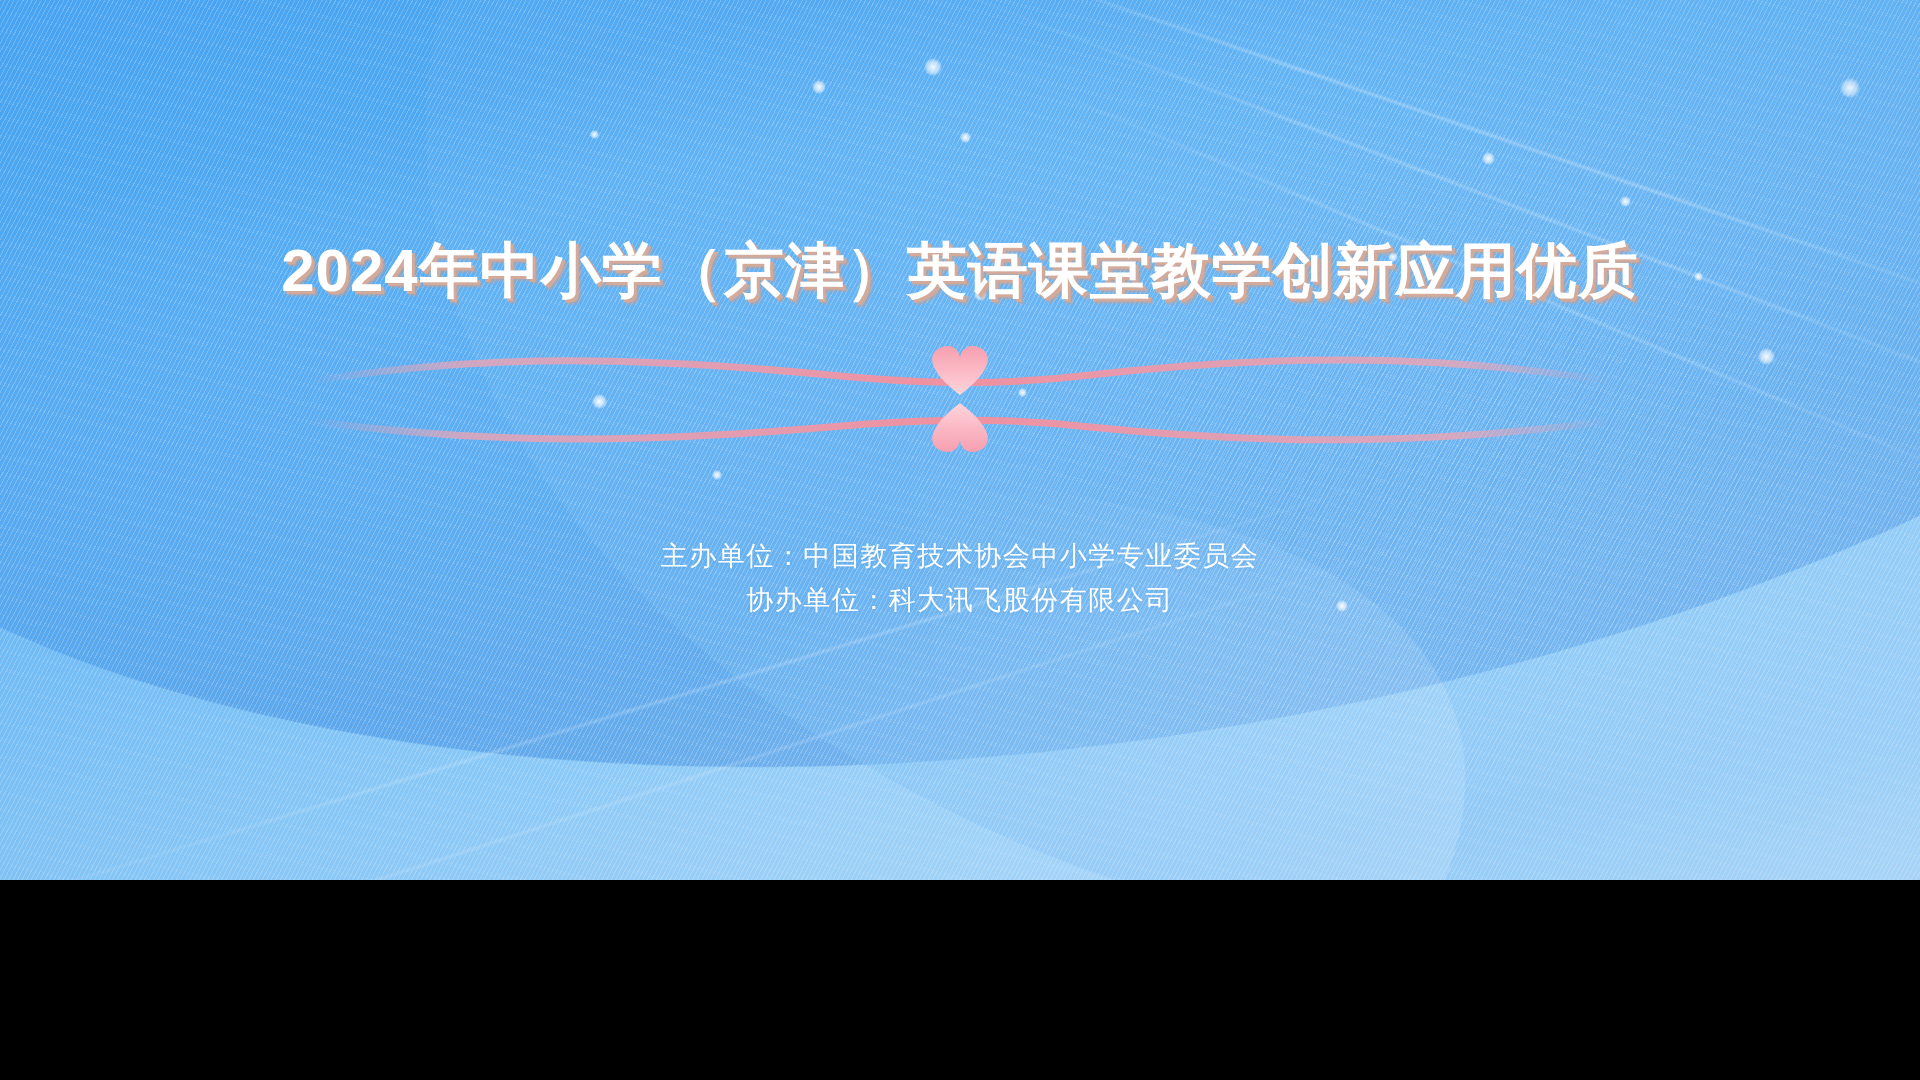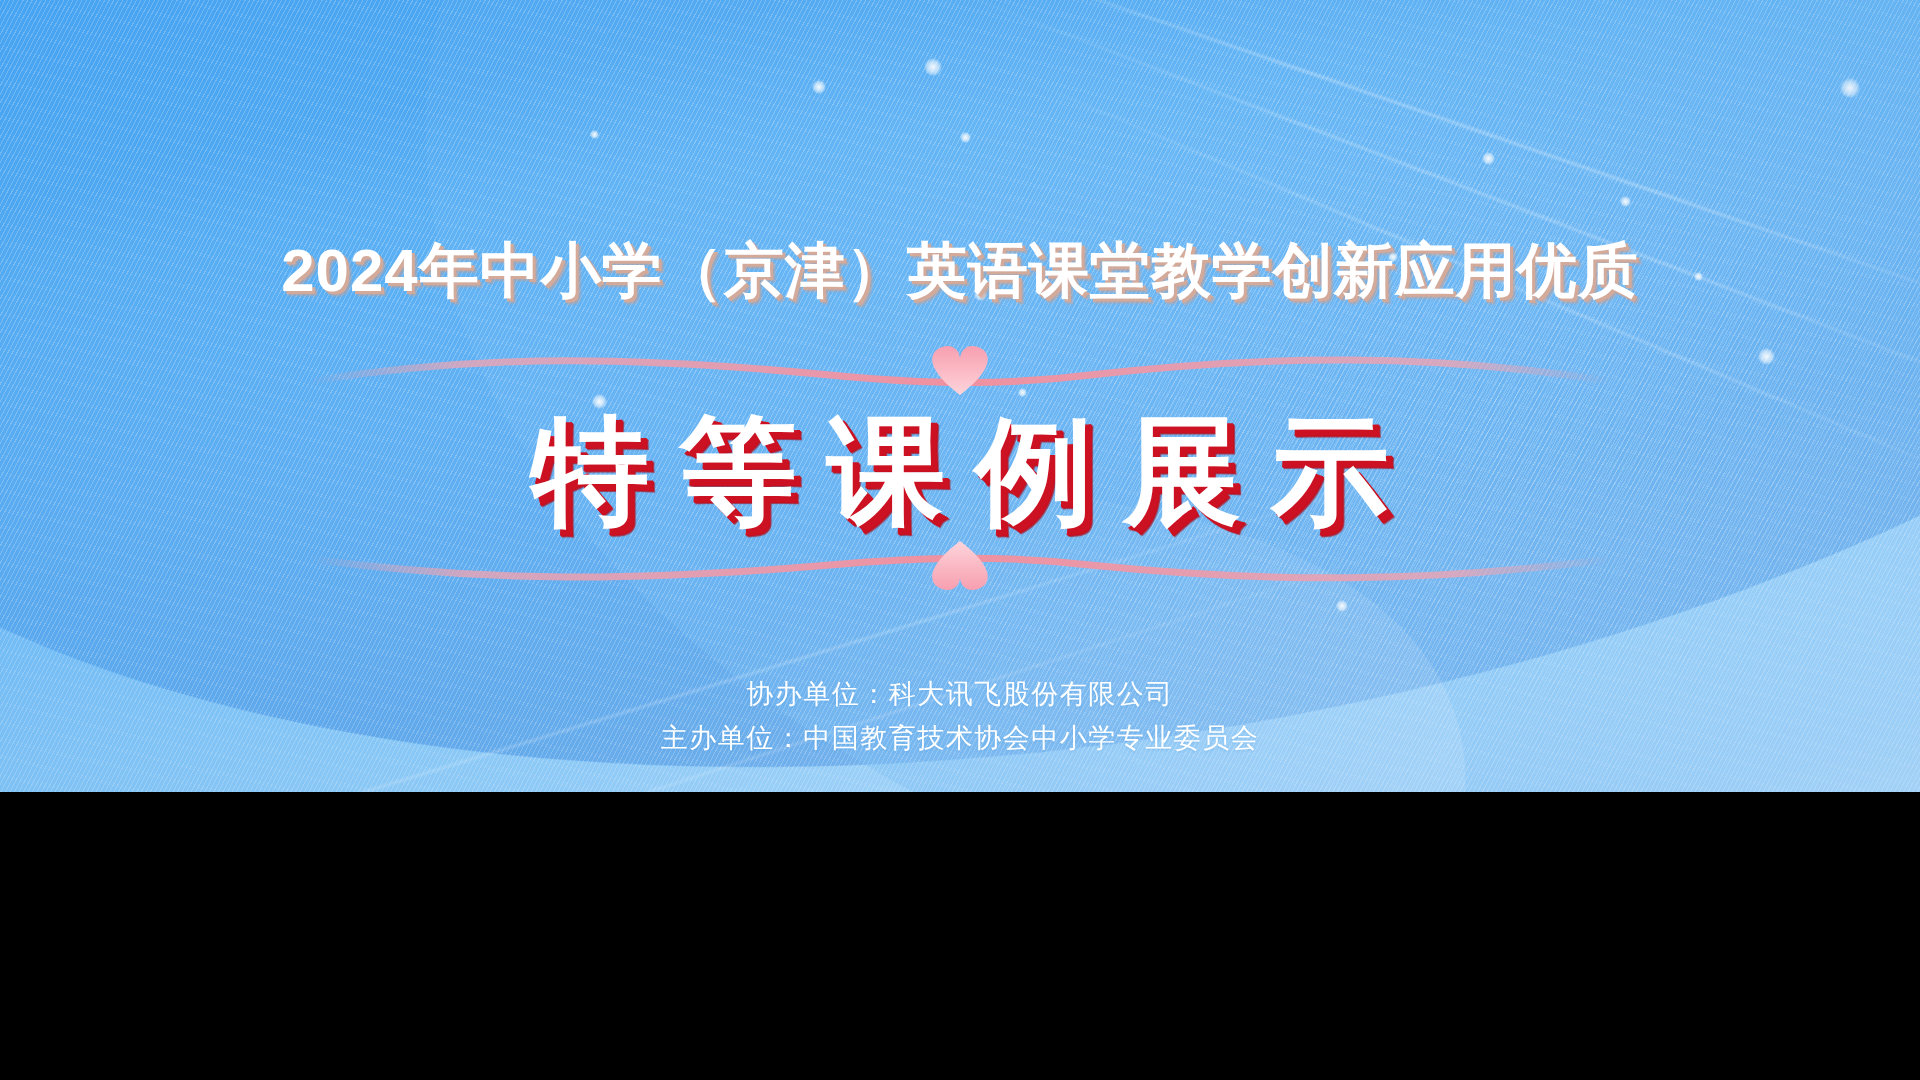--- a/index.html
+++ b/index.html
@@ -5,21 +5,21 @@
   html, body {
     margin: 0;
     padding: 0;
     background: #000;
   }
   * { box-sizing: border-box; }
 
   .stage {
     position: relative;
     width: 1920px;
-    height: 792px;
+    height: 880px;
     overflow: hidden;
     font-family: "Liberation Sans", "DejaVu Sans", sans-serif;
     background: linear-gradient(165deg,
         #4aa8f5 0%,
         #4fa9f2 16%,
         #64b6f6 34%,
         #7cc3f8 52%,
         #8fcdf9 66%,
         #a2d6fa 80%,
         #b3defb 92%,
@@ -260,21 +260,20 @@
             <stop offset="0%" stop-color="#f79fb0"></stop>
             <stop offset="55%" stop-color="#fbbcc7"></stop>
             <stop offset="100%" stop-color="#fdd4db"></stop>
           </linearGradient>
         </defs>
         <path d="M0,40 C 180,12 330,16 520,34 C 620,44 700,44 780,34 C 960,14 1120,12 1300,40" fill="none" stroke="url(#waveGradT)" stroke-width="7" stroke-linecap="round"></path>
         <path d="M650,54 C 618,30 616,12 632,6 C 643,2 650,10 650,18 C 650,10 657,2 668,6 C 684,12 682,30 650,54 Z" fill="url(#heartGradT)"></path>
       </svg>
     </div>
 
-    <div class="headline">特等课例展示</div>
 
     <div class="divider lower">
       <svg viewBox="0 0 1300 58" preserveAspectRatio="none">
         <defs>
           <linearGradient id="waveGradB" x1="0" y1="0" x2="1" y2="0">
             <stop offset="0%" stop-color="#f4a3b0" stop-opacity="0"></stop>
             <stop offset="12%" stop-color="#f4a3b0" stop-opacity=".75"></stop>
             <stop offset="50%" stop-color="#f0909f" stop-opacity="1"></stop>
             <stop offset="88%" stop-color="#f4a3b0" stop-opacity=".75"></stop>
             <stop offset="100%" stop-color="#f4a3b0" stop-opacity="0"></stop>
@@ -284,18 +283,18 @@
             <stop offset="45%" stop-color="#fbbcc7"></stop>
             <stop offset="100%" stop-color="#f79fb0"></stop>
           </linearGradient>
         </defs>
         <path d="M0,22 C 180,46 330,44 520,28 C 620,19 700,19 780,28 C 960,46 1120,46 1300,22" fill="none" stroke="url(#waveGradB)" stroke-width="7" stroke-linecap="round"></path>
         <path d="M650,4 C 682,28 684,46 668,52 C 657,56 650,48 650,40 C 650,48 643,56 632,52 C 616,46 618,28 650,4 Z" fill="url(#heartGradB)"></path>
       </svg>
     </div>
 
     <div class="footer-block">
+      <div class="footer-line">主办单位：中国教育技术协会中小学专业委员会</div>
       <div class="footer-line">协办单位：科大讯飞股份有限公司</div>
-      <div class="footer-line">主办单位：中国教育技术协会中小学专业委员会</div>
     </div>
 
   </div>
 </div>
 
 </body></html>

